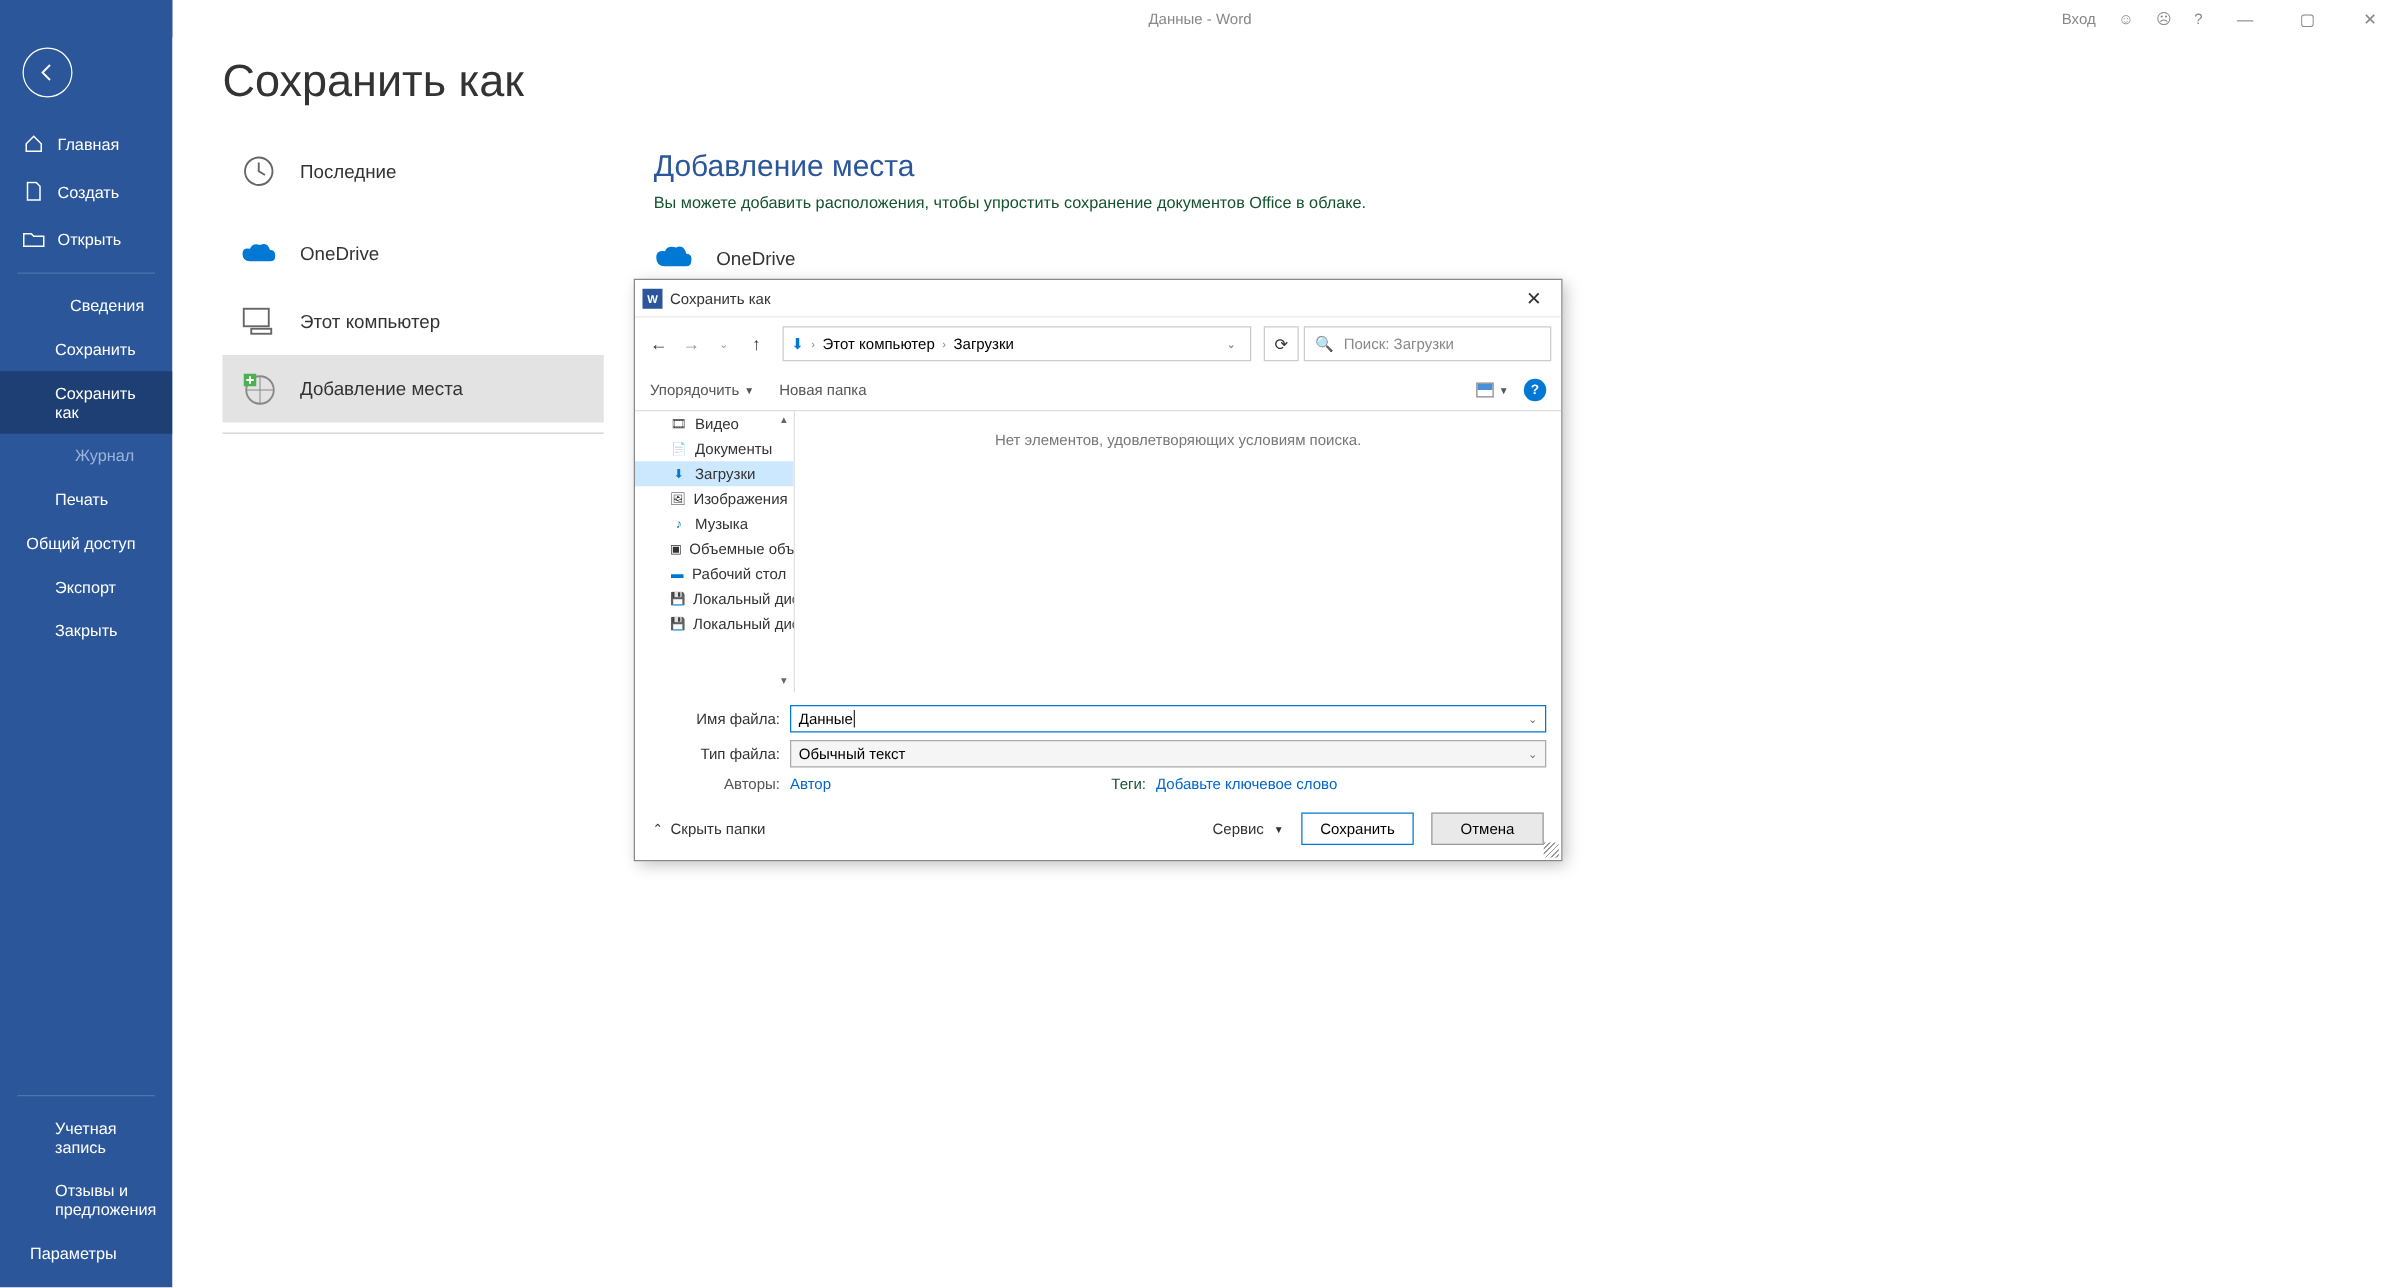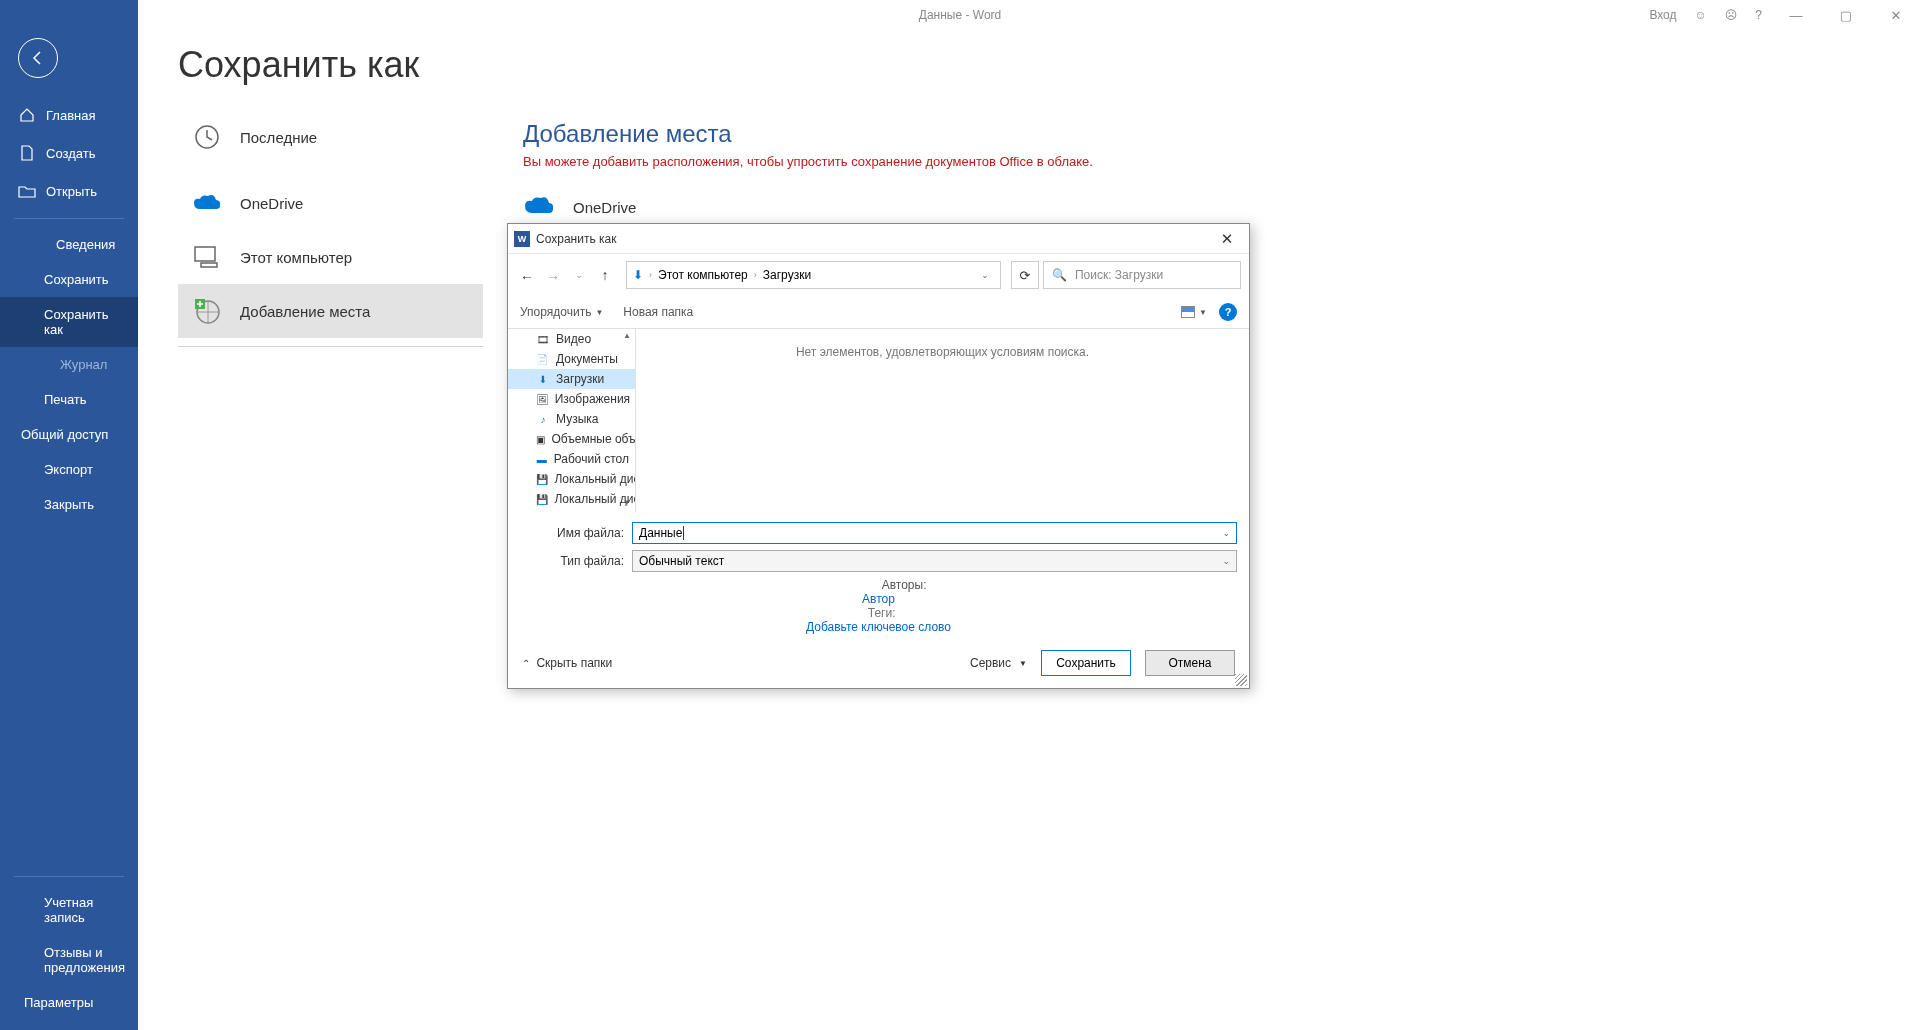--- a/index.html
+++ b/index.html
@@ -29,21 +29,21 @@
 .loc-col { width: 345px; padding-left: 40px; }
 .loc-item { display: flex; align-items: center; gap: 18px; padding: 12px 14px; cursor: default; }
 .loc-item.selected { background: #e3e3e3; }
 .loc-item .loc-ico { width: 30px; height: 30px; display: flex; align-items: center; justify-content: center; color: #666; }
 .loc-item .loc-label { font-size: 15px; color: #333; }
 .loc-divider { height: 1px; background: #d0d0d0; margin: 8px 0; }
 
 
 .detail-col { flex: 1; padding: 10px 40px 0 40px; }
 .detail-title { font-size: 24px; color: #2b579a; font-weight: 400; }
-.detail-sub { font-size: 13px; color: #b91c1c; margin-top: 6px; }
+.detail-sub { font-size: 13px; color: #14532d; margin-top: 6px; }
 .place-row { display: flex; align-items: center; gap: 18px; margin-top: 26px; }
 .place-row .cloud-ico { width: 32px; height: 24px; }
 .place-row .lbl { font-size: 15px; color: #333; }
 
 
 .dialog { position: absolute; left: 507px; top: 223px; width: 743px; height: 466px; background: #fff; border: 1px solid #888; box-shadow: 3px 3px 12px rgba(0,0,0,0.25); display: flex; flex-direction: column; }
 .dlg-titlebar { height: 30px; display: flex; align-items: center; padding: 0 8px 0 6px; border-bottom: 1px solid #e8e8e8; font-size: 12px; color: #333; }
 .dlg-titlebar .word-ico { width: 16px; height: 16px; background: #2b579a; color: #fff; font-size: 9px; font-weight: bold; display: flex; align-items: center; justify-content: center; margin-right: 6px; }
 .dlg-titlebar .close { margin-left: auto; width: 28px; text-align: center; font-size: 15px; color: #333; }
 
@@ -68,21 +68,21 @@
 .dlg-tree .tree-ico { width: 14px; height: 14px; display: inline-flex; align-items: center; justify-content: center; font-size: 10px; }
 .dlg-tree .scroll-arrow { position: absolute; right: 1px; width: 14px; height: 14px; font-size: 9px; color: #666; text-align: center; }
 .dlg-files { flex: 1; display: flex; align-items: flex-start; justify-content: center; padding-top: 16px; font-size: 12px; color: #777; }
 
 .dlg-fields { padding: 10px 12px 4px 12px; }
 .dlg-fields .field-row { display: flex; align-items: center; margin-bottom: 6px; font-size: 12px; }
 .dlg-fields .field-label { width: 112px; text-align: right; padding-right: 8px; color: #333; }
 .dlg-fields .field-input { flex: 1; height: 22px; border: 1px solid #0078d4; padding: 0 6px; font-size: 12px; display: flex; align-items: center; justify-content: space-between; background: #fff; }
 .dlg-fields .field-input.plain { border: 1px solid #aaa; background: #f5f5f5; }
 .dlg-fields .drop-caret { font-size: 9px; color: #666; }
-.dlg-fields .meta-row { display: flex; align-items: center; font-size: 12px; margin-top: 6px; flex-direction: column; }
+.dlg-fields .meta-row { display: flex; align-items: center; font-size: 12px; margin-top: 6px; }
 .dlg-fields .meta-label { width: 112px; text-align: right; padding-right: 8px; color: #555; }
 .dlg-fields .meta-link { color: #0066cc; }
 .dlg-fields .meta-gap { width: 210px; }
 
 .dlg-footer { height: 50px; display: flex; align-items: center; padding: 0 14px; gap: 14px; }
 .dlg-footer .hide-folders { font-size: 12px; color: #333; display: flex; align-items: center; gap: 6px; }
 .dlg-footer .spacer { flex: 1; }
 .dlg-footer .service { font-size: 12px; color: #333; display: flex; align-items: center; gap: 8px; }
 .dlg-footer .btn { min-width: 90px; height: 26px; border: 1px solid #999; background: #e9e9e9; font-size: 12px; display: flex; align-items: center; justify-content: center; }
 .dlg-footer .btn.primary { border: 1px solid #0078d4; background: #fff; }
@@ -335,21 +335,21 @@
       <span class="field-label">Тип файла:</span>
       <div class="field-input plain">
         <span>Обычный текст</span>
         <span class="drop-caret">⌄</span>
       </div>
     </div>
     <div class="meta-row">
       <span class="meta-label">Авторы:</span>
       <span class="meta-link">Автор</span>
       <span class="meta-gap"></span>
-      <span style="width:50px;text-align:right;padding-right:8px;color:#737373;">Теги:</span>
+      <span style="width:50px;text-align:right;padding-right:8px;color:#14532d;">Теги:</span>
       <span class="meta-link">Добавьте ключевое слово</span>
     </div>
   </div>
   <div class="dlg-footer">
     <span class="hide-folders">
       <span style="font-size:10px;">⌃</span>
       <span>Скрыть папки</span>
     </span>
     <span class="spacer"></span>
     <span class="service">

